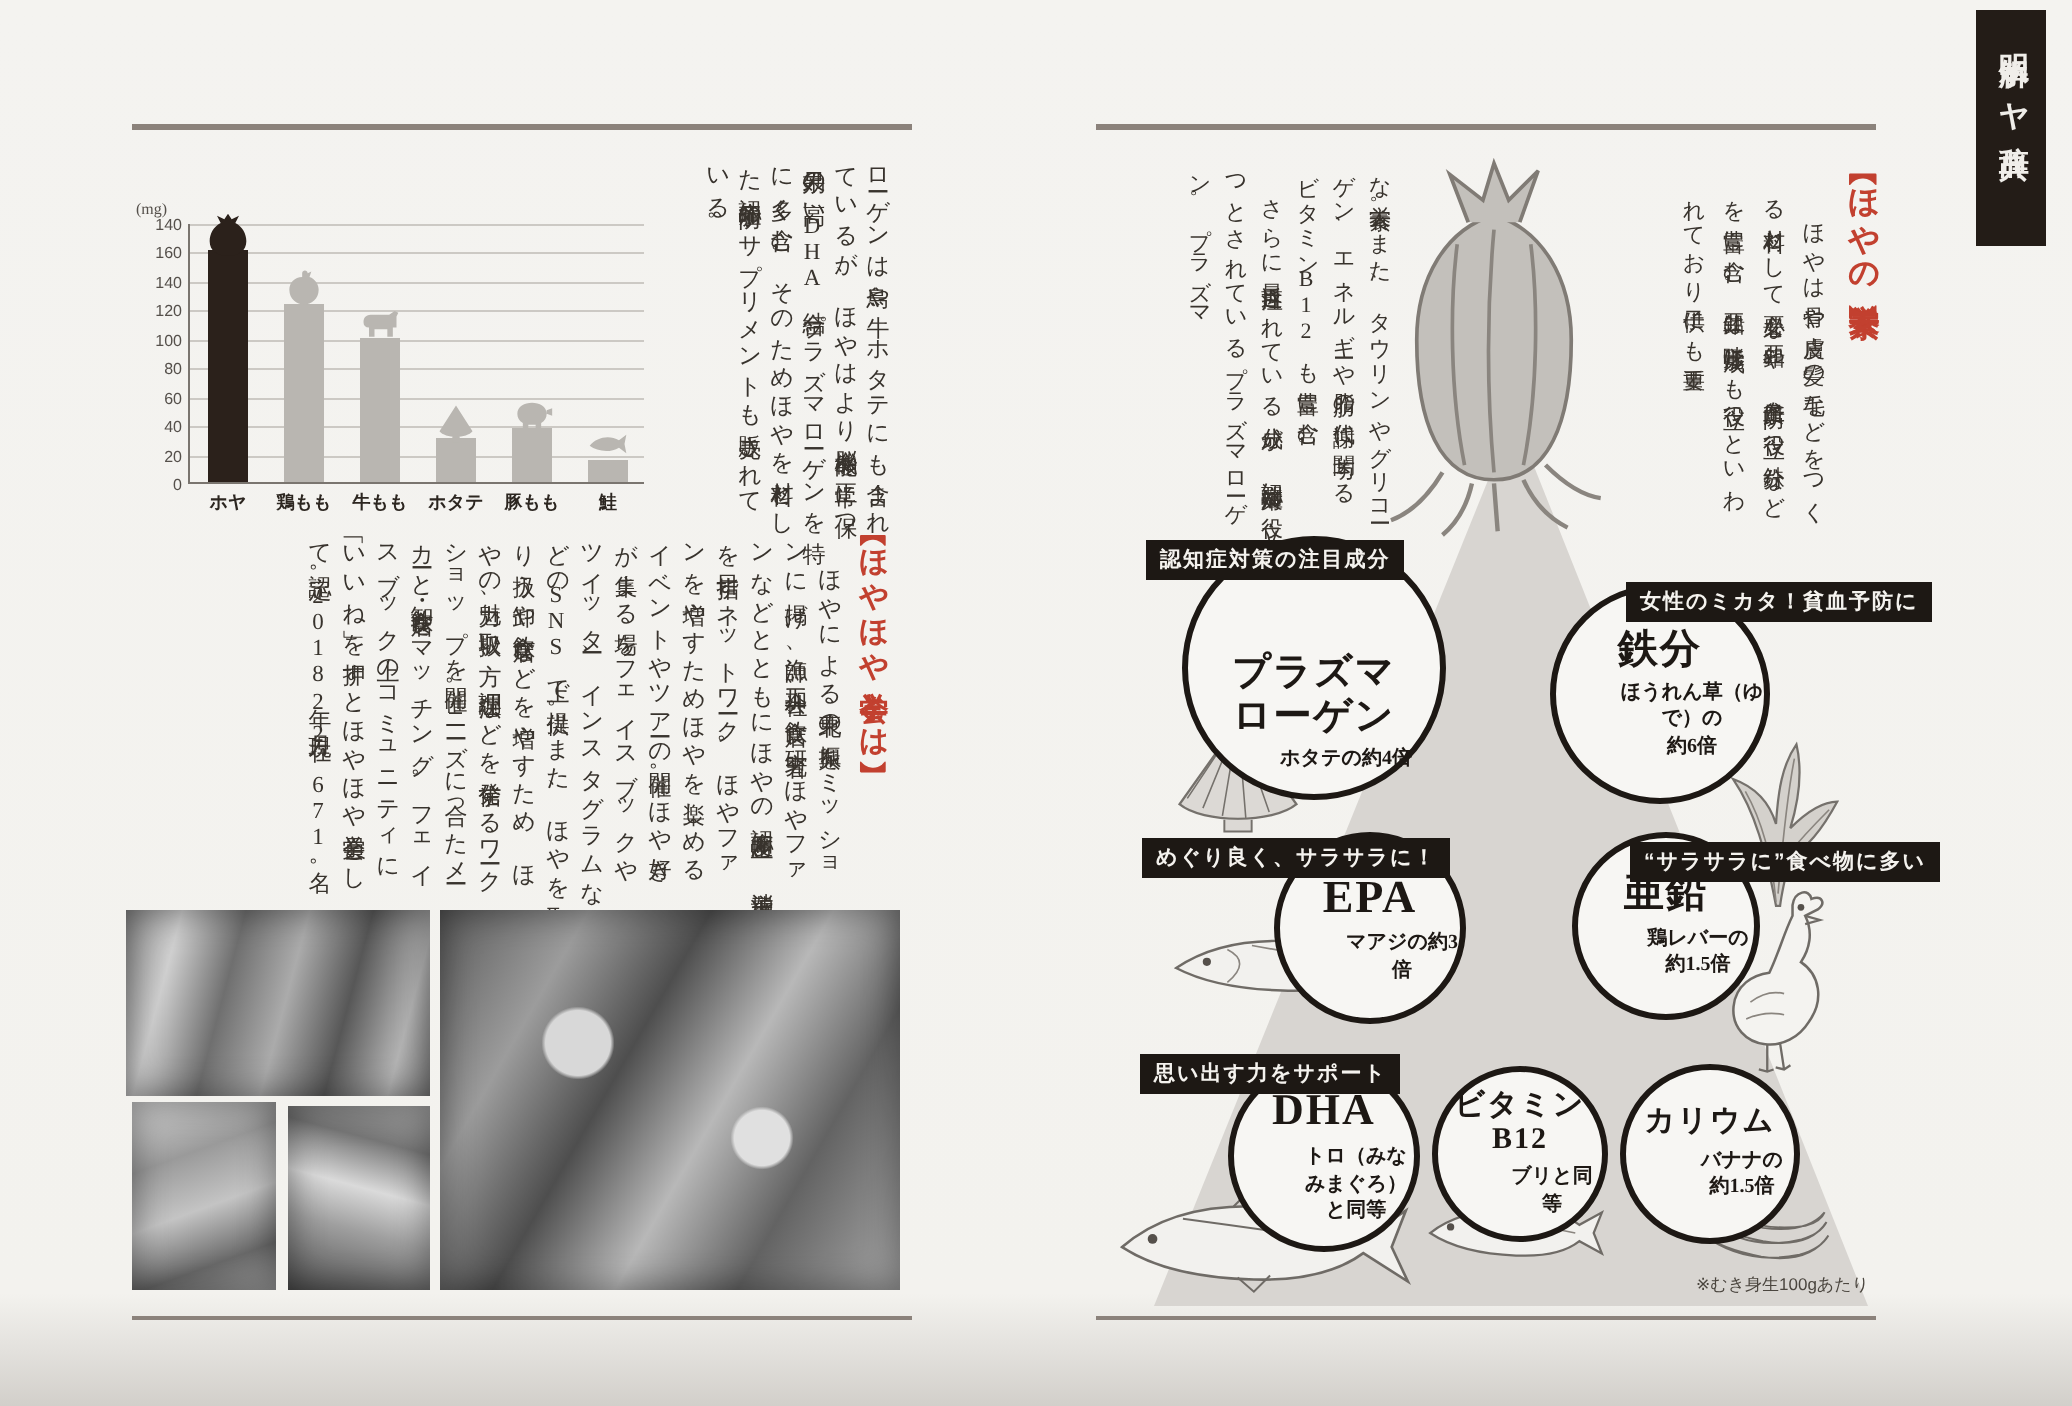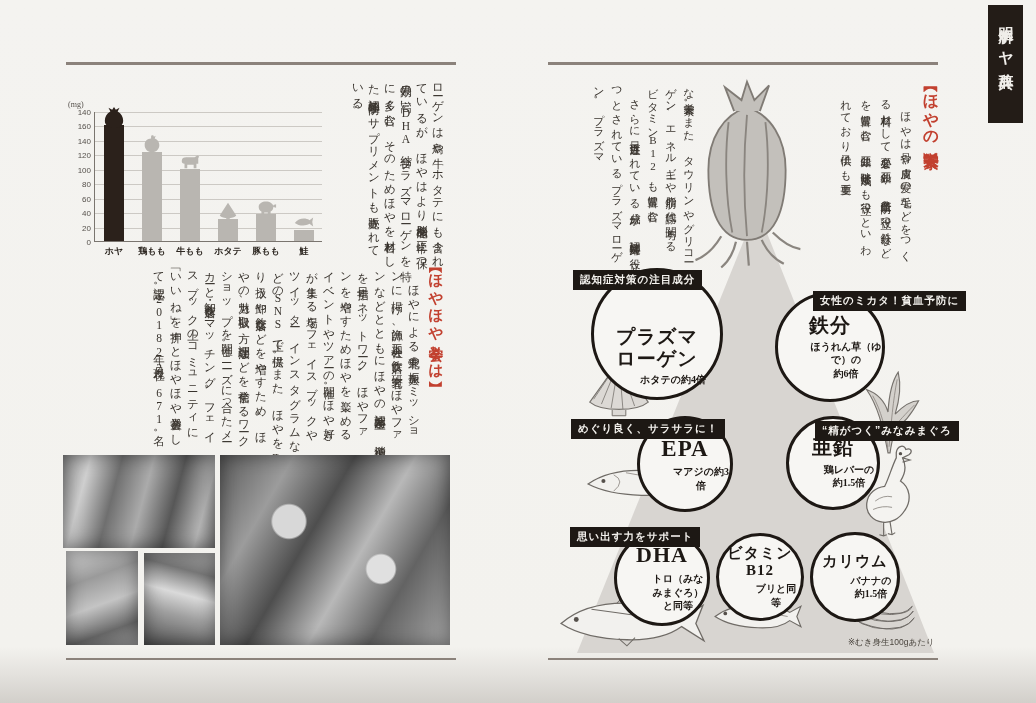--- a/index.html
+++ b/index.html
@@ -256,21 +256,21 @@
       <div class="ncircle" style="left: 775px; top: 292px; width: 110px; height: 110px;">
         <div class="nname" style="font-size: 20px;">鉄分</div>
         <div class="nnote">ほうれん草（ゆで）の
 約6倍</div>
       </div>
       <div class="ntag" style="left: 571px; top: 419px;">めぐり良く、サラサラに！</div>
       <div class="ncircle" style="left: 637px; top: 416px; width: 96px; height: 96px;">
         <div class="nname" style="font-size: 23px;">EPA</div>
         <div class="nnote">マアジの約3倍</div>
       </div>
-      <div class="ntag" style="left: 815px; top: 421px;">“精がつく”みなみまぐろ</div>
+      <div class="ntag" style="left: 815px; top: 421px;">“サラサラに”食べ物に多い</div>
       <div class="ncircle" style="left: 786px; top: 416px; width: 94px; height: 94px;">
         <div class="nname" style="font-size: 20px;">亜鉛</div>
         <div class="nnote">鶏レバーの
 約1.5倍</div>
       </div>
       <div class="ntag" style="left: 570px; top: 527px;">思い出す力をサポート</div>
       <div class="ncircle" style="left: 614px; top: 530px; width: 96px; height: 96px;">
         <div class="nname" style="font-size: 22px;">DHA</div>
         <div class="nnote">トロ（みなみまぐろ）
 と同等</div>

